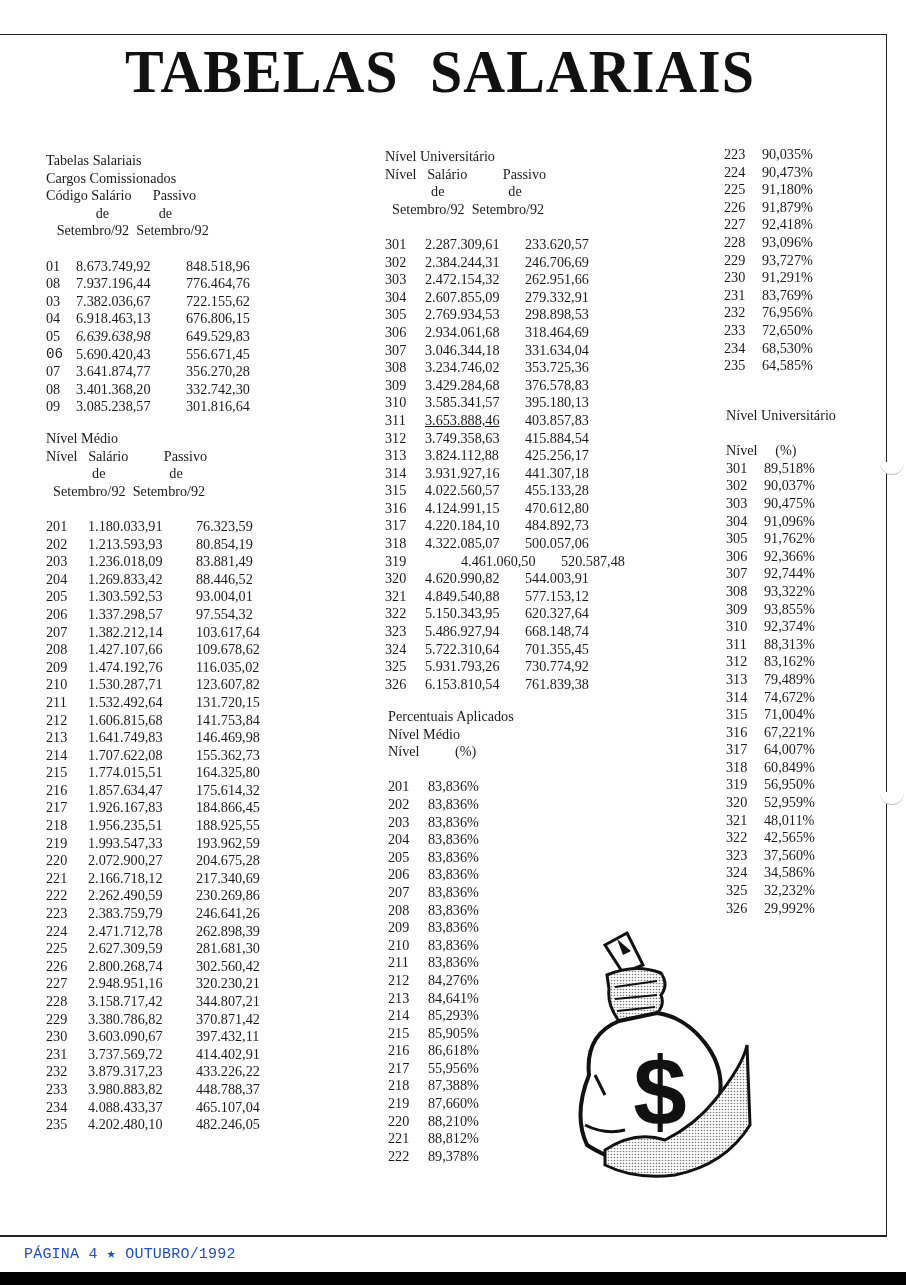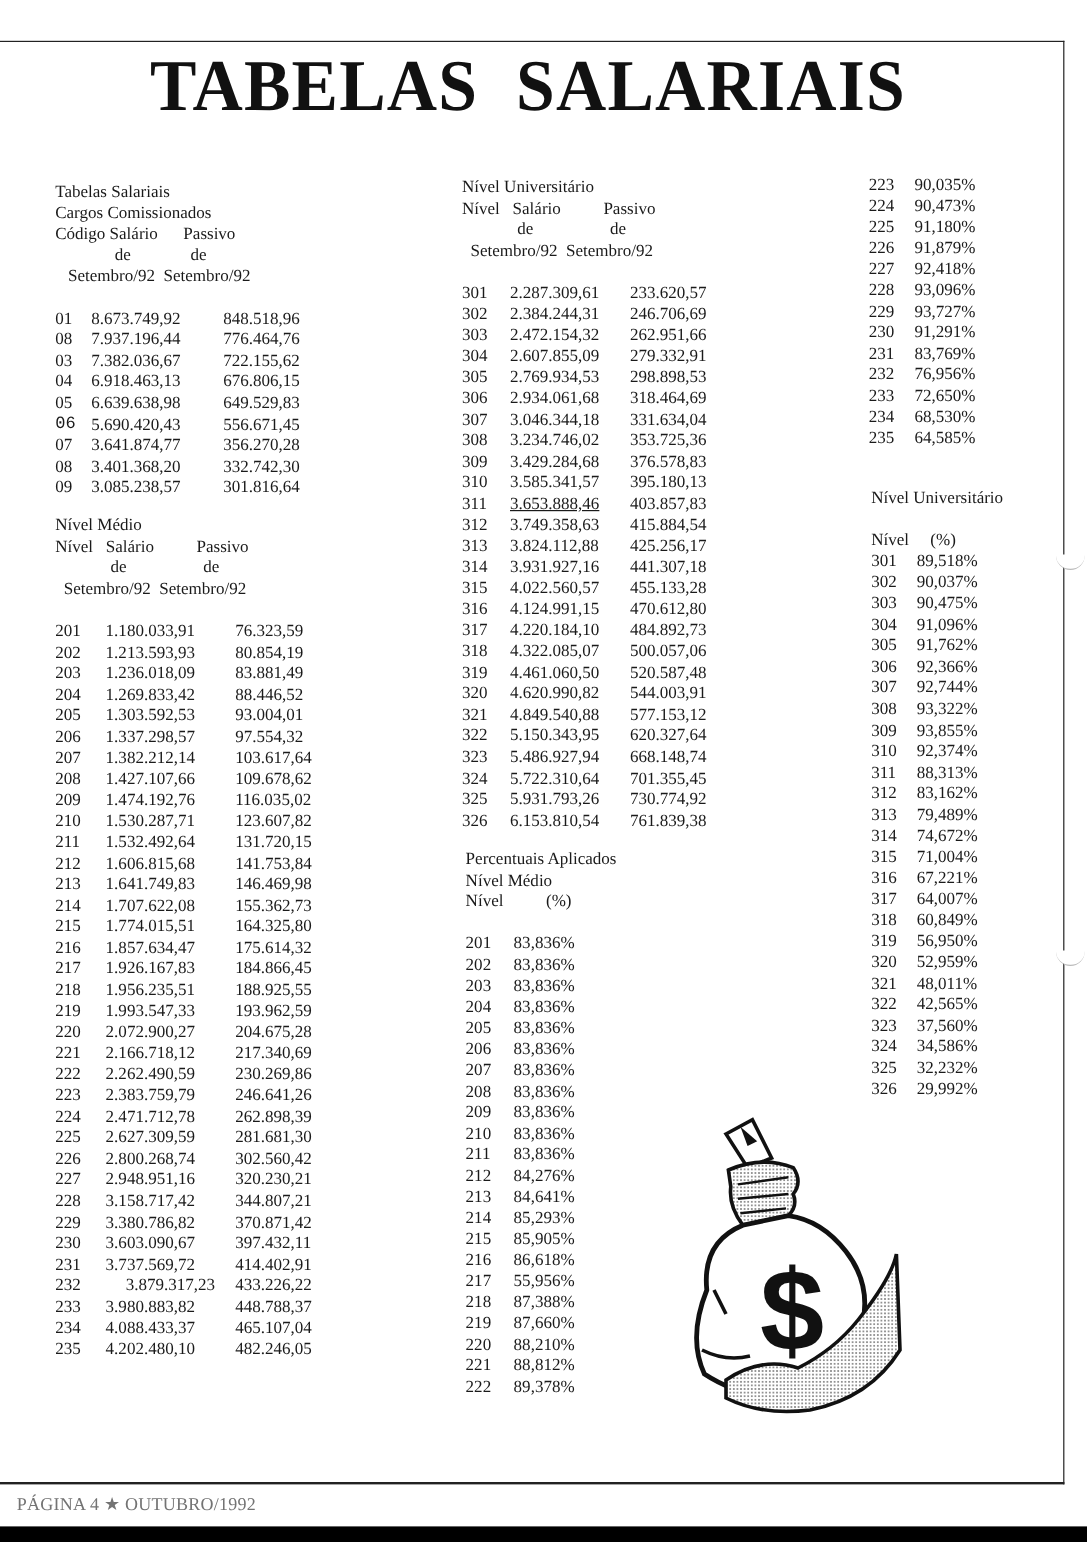--- a/index.html
+++ b/index.html
@@ -9,22 +9,22 @@
            border-top:1.5px solid #222; border-right:1.5px solid #222; border-bottom:2px solid #222; }
   .title { position:absolute; left:0; top:38px; width:880px; text-align:center;
            font-family:"Liberation Serif","DejaVu Serif",serif; font-weight:bold;
            font-size:58px; letter-spacing:1px; color:#111; transform:scaleY(1.05); }
   .title span { word-spacing:16px; }
   .block { position:absolute; font-size:14.2px; line-height:17.6px; }
   .line { white-space:pre; }
   .row { display:flex; white-space:nowrap; }
   .gap { height:17.6px; }
   .hdr { white-space:pre; }
-  .footer { position:absolute; left:14px; top:1244px; font-family:Liberation Serif, serif;
-            font-size:15px; color:#737373; letter-spacing:0.2px; }
+  .footer { position:absolute; left:24px; top:1244px; font-family:Liberation Mono, monospace;
+            font-size:15px; color:#1d4ed8; letter-spacing:0.2px; }
   .blackbar { position:absolute; left:0; top:1272px; width:906px; height:13px; background:#000; }
   .notch { position:absolute; right:2px; width:24px; height:12px; border-bottom:1.5px solid #bbb;
            border-radius:0 0 12px 12px; background:#fff; }
   .bag { position:absolute; left:565px; top:925px; width:190px; height:260px; }
 </style>
 </head>
 <body>
 
 <div class="frame"></div>
 
@@ -53,21 +53,21 @@
         <span style="width: 110px;">7.382.036,67</span>
         <span>722.155,62</span>
       </div>
       <div class="row">
         <span style="width: 30px;">04</span>
         <span style="width: 110px;">6.918.463,13</span>
         <span>676.806,15</span>
       </div>
       <div class="row">
         <span style="width: 30px;">05</span>
-        <span style="width: 110px;">6.639.638,98</span>
+        <span style="width: 110px; font-style: italic;">6.639.638,98</span>
         <span>649.529,83</span>
       </div>
       <div class="row">
         <span style="width: 30px; font-family: Liberation Mono, monospace;">06</span>
         <span style="width: 110px;">5.690.420,43</span>
         <span>556.671,45</span>
       </div>
       <div class="row">
         <span style="width: 30px;">07</span>
         <span style="width: 110px;">3.641.874,77</span>
@@ -243,21 +243,21 @@
         <span style="width: 108px;">3.603.090,67</span>
         <span>397.432,11</span>
       </div>
       <div class="row">
         <span style="width: 42px;">231</span>
         <span style="width: 108px;">3.737.569,72</span>
         <span>414.402,91</span>
       </div>
       <div class="row">
         <span style="width: 42px;">232</span>
-        <span style="width: 108px; text-align: center;">3.879.317,23</span>
+        <span style="width: 108px;">3.879.317,23</span>
         <span>433.226,22</span>
       </div>
       <div class="row">
         <span style="width: 42px;">233</span>
         <span style="width: 108px;">3.980.883,82</span>
         <span>448.788,37</span>
       </div>
       <div class="row">
         <span style="width: 42px;">234</span>
         <span style="width: 108px;">4.088.433,37</span>
@@ -363,21 +363,21 @@
         <span style="width: 100px;">4.220.184,10</span>
         <span>484.892,73</span>
       </div>
       <div class="row">
         <span style="width: 40px;">318</span>
         <span style="width: 100px;">4.322.085,07</span>
         <span>500.057,06</span>
       </div>
       <div class="row">
         <span style="width: 40px;">319</span>
-        <span style="width: 100px;">4.461.060,50</span>
+        <span style="width: 100px; margin-left: 36px;">4.461.060,50</span>
         <span>520.587,48</span>
       </div>
       <div class="row">
         <span style="width: 40px;">320</span>
         <span style="width: 100px;">4.620.990,82</span>
         <span>544.003,91</span>
       </div>
       <div class="row">
         <span style="width: 40px;">321</span>
         <span style="width: 100px;">4.849.540,88</span>

